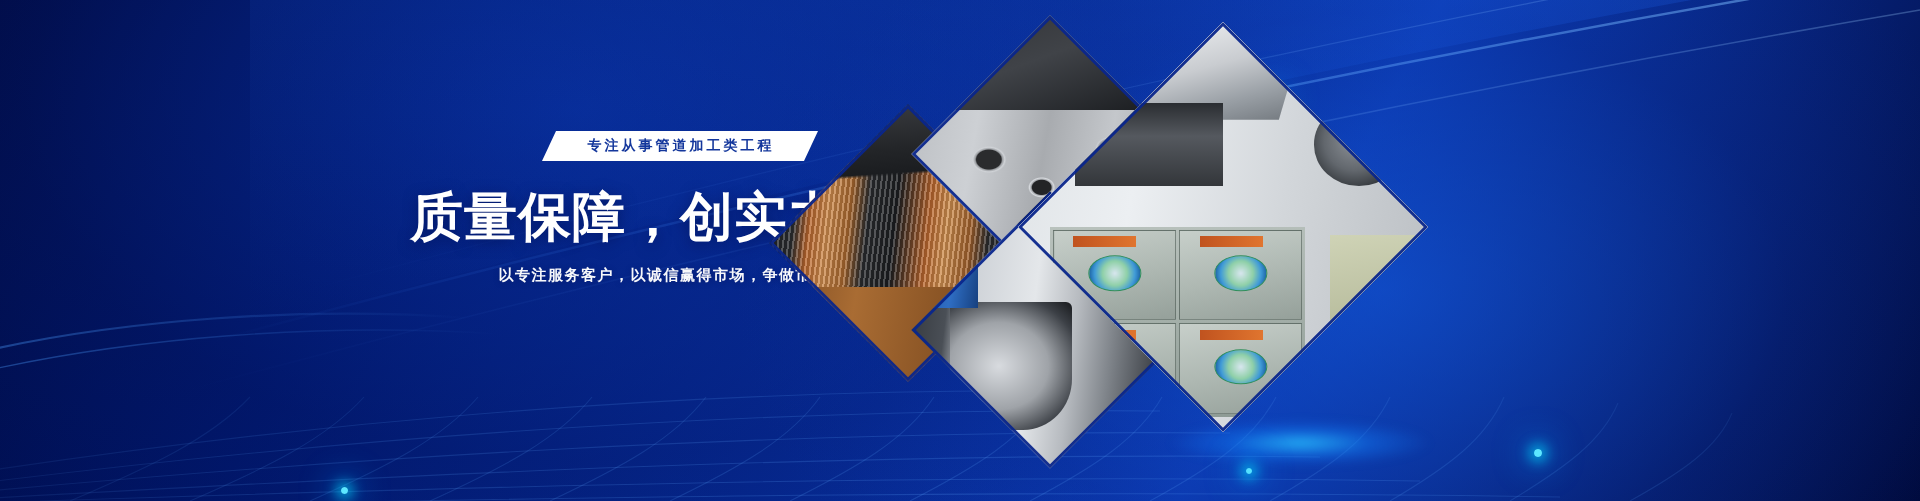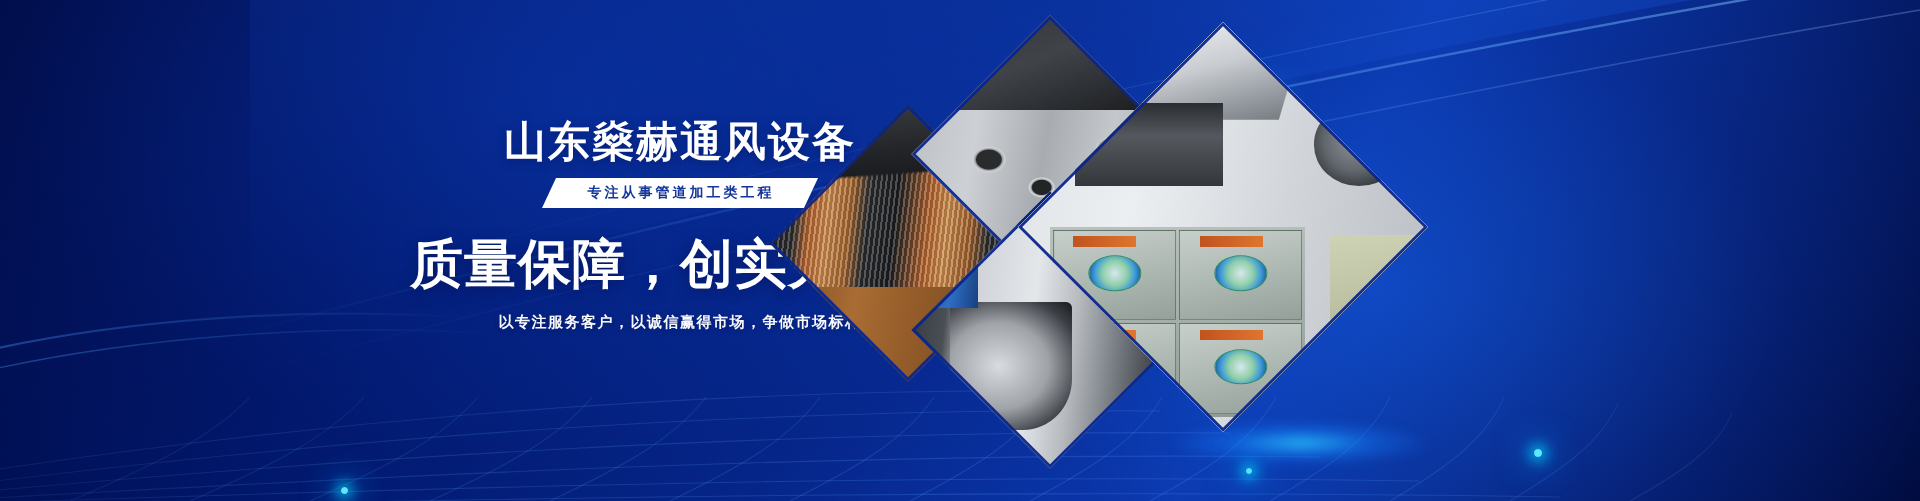--- a/index.html
+++ b/index.html
@@ -288,21 +288,20 @@
 
   <div class="floor-glow"></div>
 
   <div class="dot" style="left:1268px; top:94px; width:9px; height:9px; background:#7ff0ff;"></div>
   <div class="dot" style="left:341px; top:487px; width:7px; height:7px; background:#5ce7ff;"></div>
   <div class="dot" style="left:1534px; top:449px; width:8px; height:8px; background:#5ce7ff;"></div>
   <div class="dot" style="left:1246px; top:468px; width:6px; height:6px; background:#54e2ff;"></div>
 
   <div class="text-block">
 
-    <div class="company-title">山东燊赫通风设备</div>
 
     <div class="ribbon-wrap">
       <div class="ribbon">
         <span class="ribbon-text">专注从事管道加工类工程</span>
       </div>
     </div>
 
     <div class="headline">质量保障，创实力企业</div>
 
     <div class="tagline">以专注服务客户，以诚信赢得市场，争做市场标杆</div>

